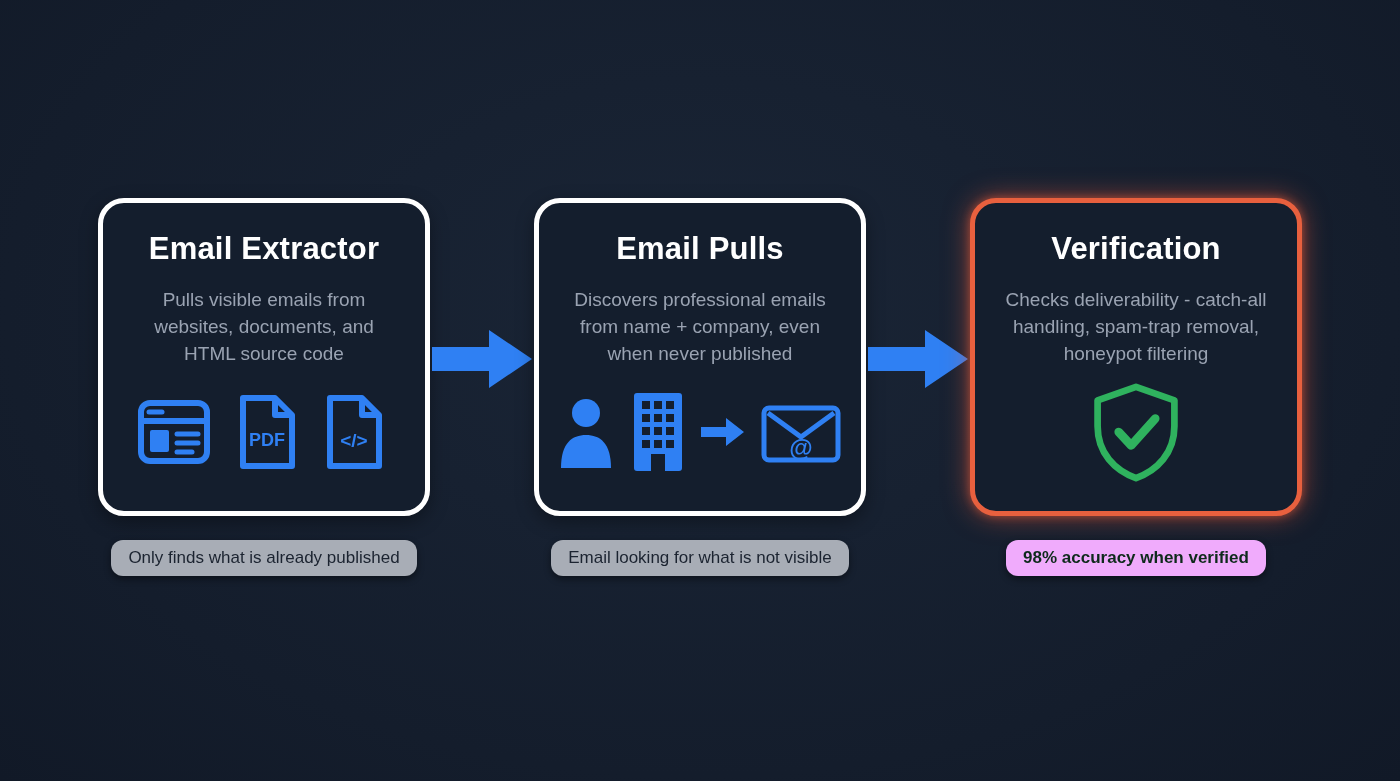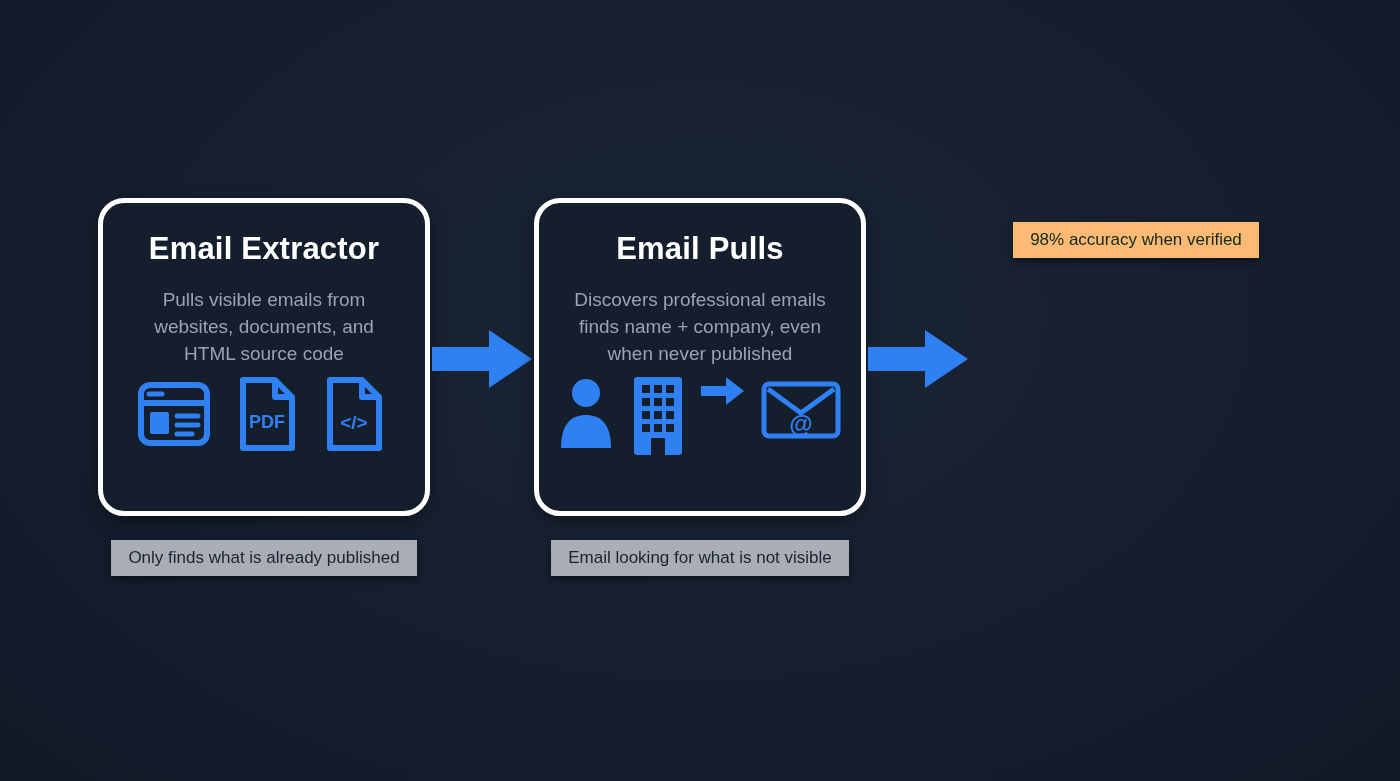--- a/index.html
+++ b/index.html
@@ -41,39 +41,39 @@
   }
   .card-desc {
     margin-top: 20px;
     font-size: 19px; line-height: 1.42;
     color: #9aa3b2;
     text-align: center;
     padding: 0 8px;
   }
   .icons-row {
     flex: 1;
-    display: flex; align-items: flex-start; justify-content: center;
+    display: flex; align-items: center; justify-content: center;
     gap: 14px;
     margin-top: 6px;
   }
   .arrow-slot {
     width: 104px;
     display: flex; justify-content: center;
     margin-top: 130px;
   }
   .badge {
     margin-top: 24px;
     font-size: 17px; font-weight: 500;
     padding: 8px 17px;
-    border-radius: 0;
+    border-radius: 12px;
     box-shadow: 0 3px 7px rgba(0,0,0,0.45);
     white-space: nowrap;
   }
   .badge.gray  { background: #a8adb6; color: #1b2330; }
-  .badge.green { background: #fdba74; color: #0e2a1b; font-weight: 400; }
+  .badge.green { background: #f0abfc; color: #0e2a1b; font-weight: 700; }
   .banner {
     margin-top: 66px;
     background: #2f80f3;
     color: #ffffff;
     font-size: 29px; font-weight: 800;
     padding: 14px 32px;
     border-radius: 10px;
     letter-spacing: 0.2px;
     box-shadow: 0 6px 16px rgba(0,0,0,0.35);
   }
@@ -125,21 +125,21 @@
       <span>
         <svg width="100" height="62" viewBox="0 0 100 62">
           <polygon points="0,19 57,19 57,2 100,31 57,60 57,43 0,43" fill="#2f80f3"></polygon>
         </svg>
       </span>
     </div>
 
     <div class="col">
       <div class="card">
         <div class="card-title">Email Pulls</div>
-        <div class="card-desc">Discovers professional emails finds name + company, even when never published</div>
+        <div class="card-desc">Discovers professional emails from name + company, even when never published</div>
         <div class="icons-row">
           <span>
             <svg width="58" height="76" viewBox="0 0 58 76">
               <circle cx="29" cy="19" r="14" fill="#2f80f3"></circle>
               <path d="M4 74 C4 49 15 41 29 41 C43 41 54 49 54 74 Z" fill="#2f80f3"></path>
             </svg>
           </span>
           <span>
             <svg width="58" height="84" viewBox="0 0 58 84">
               <rect x="5" y="3" width="48" height="78" rx="3" fill="#2f80f3"></rect>
@@ -179,19 +179,31 @@
 
     <div class="arrow-slot">
       <span>
         <svg width="100" height="62" viewBox="0 0 100 62">
           <polygon points="0,19 57,19 57,2 100,31 57,60 57,43 0,43" fill="#2f80f3"></polygon>
         </svg>
       </span>
     </div>
 
     <div class="col">
+      <div class="card accent">
+        <div class="card-title">Verification</div>
+        <div class="card-desc">Checks deliverability - catch-all handling, spam-trap removal, honeypot filtering</div>
+        <div class="icons-row">
+          <span>
+            <svg width="96" height="102" viewBox="0 0 100 104">
+              <path d="M50 5 L90 19 V46 C90 74 72 92 50 100 C28 92 10 74 10 46 V19 Z" fill="none" stroke="#2fb25e" stroke-width="7" stroke-linejoin="round"></path>
+              <path d="M32 52 L45 66 L70 38" fill="none" stroke="#2fb25e" stroke-width="9" stroke-linecap="round" stroke-linejoin="round"></path>
+            </svg>
+          </span>
+        </div>
+      </div>
       <div class="badge green">98% accuracy when verified</div>
     </div>
 
   </div>
 
 
 </div>
 
 </body></html>

